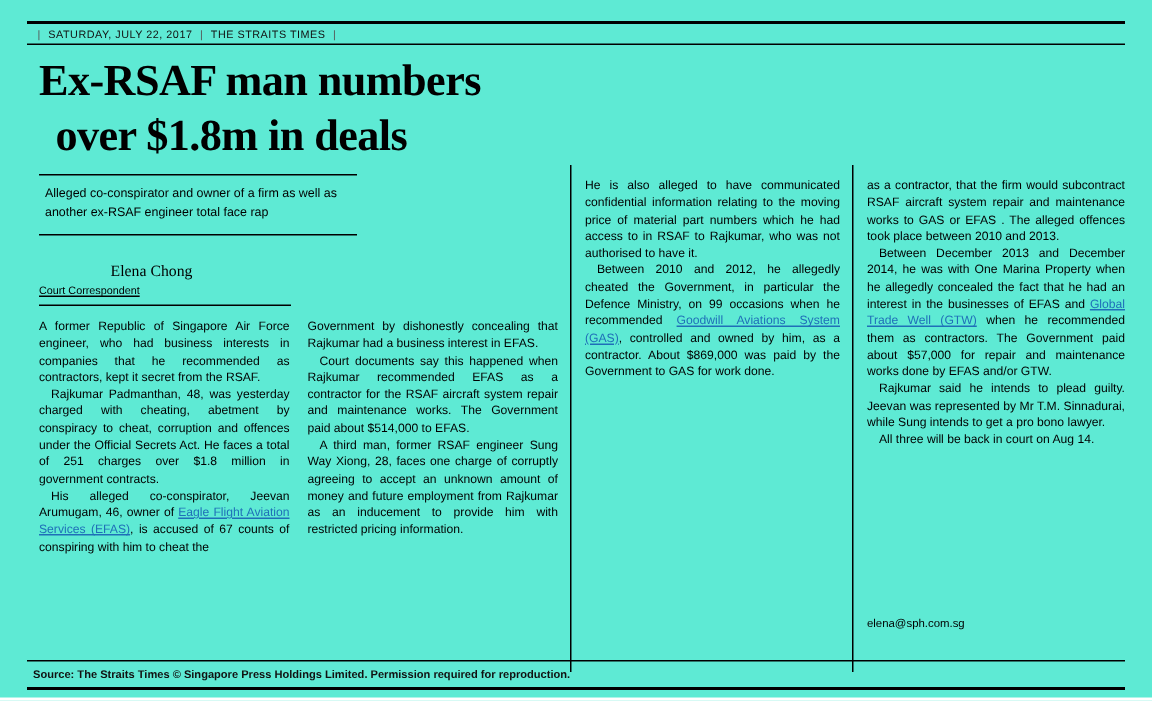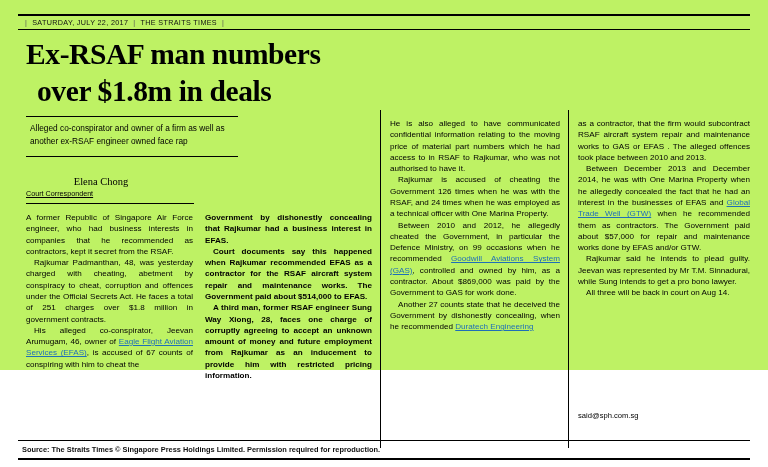--- a/index.html
+++ b/index.html
@@ -11,22 +11,22 @@
     width: 768px;
     height: 467px;
     overflow: hidden;
     font-family: "Liberation Sans", sans-serif;
     color: #000000;
   }
 
   .page {
     position: relative;
     width: 768px;
-    height: 370px;
-    background: #bef264;
+    height: 465px;
+    background: #5eead4;
     box-sizing: border-box;
   }
 
   
   .top-rule {
     position: absolute;
     left: 18px;
     top: 14px;
     width: 732px;
     height: 2px;
@@ -142,21 +142,21 @@
   }
   .col p {
     margin: 0;
   }
   .col p + p {
     text-indent: 8px;
   }
   .col p.noindent + p { text-indent: 8px; }
 
   .col1 { left: 26px;  top: 212px; width: 167px; }
-  .col2 { left: 205px; top: 212px; width: 167px; font-weight: bold; }
+  .col2 { left: 205px; top: 212px; width: 167px; }
   .col3 { left: 390px; top: 118px; width: 170px; }
   .col4 { left: 578px; top: 118px; width: 172px; }
 
   .link {
     color: #1f6fb8;
     text-decoration: underline;
   }
 
   .email {
     position: absolute;
@@ -215,21 +215,21 @@
   </div>
 
   <div class="dateline-rule"></div>
 
   <div class="headline">
     <span class="l1">Ex-RSAF man numbers</span>
     <span class="l2">over $1.8m in deals</span>
   </div>
 
   <div class="deck-rule-top"></div>
-  <div class="deck">Alleged co-conspirator and owner of a firm as well as another ex-RSAF engineer owned face rap</div>
+  <div class="deck">Alleged co-conspirator and owner of a firm as well as another ex-RSAF engineer total face rap</div>
   <div class="deck-rule-bottom"></div>
 
   <div class="byline">
     <div class="name">Elena Chong</div>
     <div class="role">Court Correspondent</div>
   </div>
   <div class="byline-rule"></div>
 
   <div class="vrule vr1"></div>
   <div class="vrule vr2"></div>
@@ -241,31 +241,29 @@
   </div>
 
   <div class="col col2">
     <p class="noindent">Government by dishonestly concealing that Rajkumar had a business interest in EFAS.</p>
     <p>Court documents say this happened when Rajkumar recommended EFAS as a contractor for the RSAF aircraft system repair and maintenance works. The Government paid about $514,000 to EFAS.</p>
     <p>A third man, former RSAF engineer Sung Way Xiong, 28, faces one charge of corruptly agreeing to accept an unknown amount of money and future employment from Rajkumar as an inducement to provide him with restricted pricing information.</p>
   </div>
 
   <div class="col col3">
     <p class="noindent">He is also alleged to have communicated confidential information relating to the moving price of material part numbers which he had access to in RSAF to Rajkumar, who was not authorised to have it.</p>
-    <p>Rajkumar is accused of cheating the Government 126 times when he was with the RSAF, and 24 times when he was employed as a technical officer with One Marina Property.</p>
     <p>Between 2010 and 2012, he allegedly cheated the Government, in particular the Defence Ministry, on 99 occasions when he recommended <a class="link" href="#">Goodwill Aviations System (GAS)</a>, controlled and owned by him, as a contractor. About $869,000 was paid by the Government to GAS for work done.</p>
-    <p>Another 27 counts state that he deceived the Government by dishonestly concealing, when he recommended <a class="link" href="#">Duratech Engineering</a></p>
   </div>
 
   <div class="col col4">
     <p class="noindent">as a contractor, that the firm would subcontract RSAF aircraft system repair and maintenance works to GAS or EFAS . The alleged offences took place between 2010 and 2013.</p>
     <p>Between December 2013 and December 2014, he was with One Marina Property when he allegedly concealed the fact that he had an interest in the businesses of EFAS and <a class="link" href="#">Global Trade Well (GTW)</a> when he recommended them as contractors. The Government paid about $57,000 for repair and maintenance works done by EFAS and/or GTW.</p>
     <p>Rajkumar said he intends to plead guilty. Jeevan was represented by Mr T.M. Sinnadurai, while Sung intends to get a pro bono lawyer.</p>
     <p>All three will be back in court on Aug 14.</p>
   </div>
 
-  <div class="email">said@sph.com.sg</div>
+  <div class="email">elena@sph.com.sg</div>
 
   <div class="footer-rule-top"></div>
   <div class="footer">Source: The Straits Times © Singapore Press Holdings Limited. Permission required for reproduction.</div>
   <div class="footer-rule-bottom"></div>
 
 </div>
 
 </body></html>

